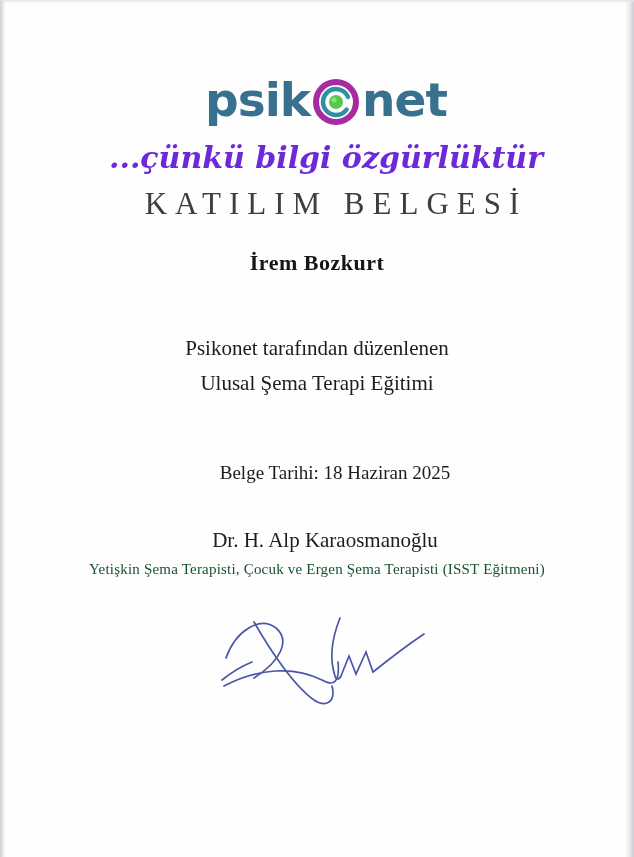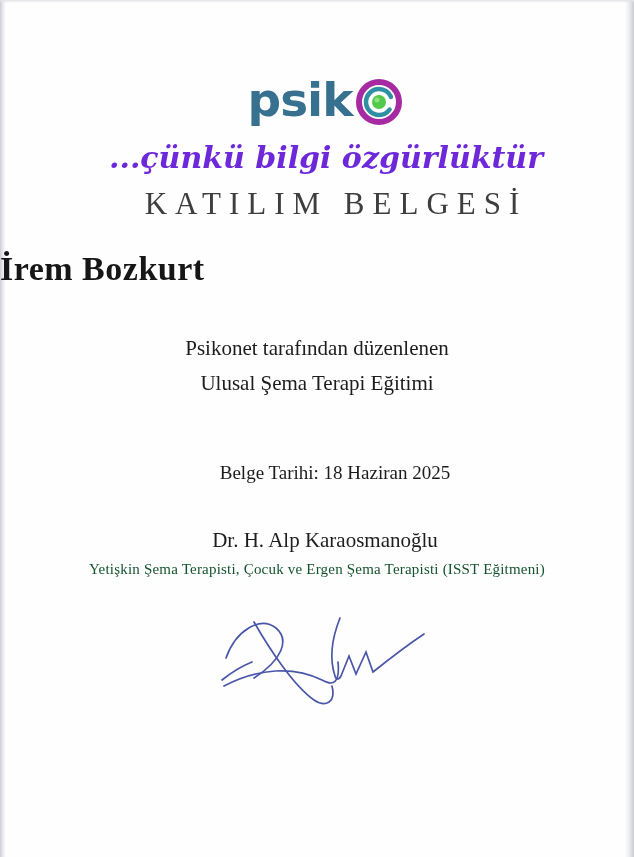--- a/index.html
+++ b/index.html
@@ -44,23 +44,23 @@
   .cert-title {
     position: absolute; top: 186px; left: 0; right: 0; text-align: center;
     font-family: "Liberation Serif", serif;
     font-size: 31px; font-weight: 400; letter-spacing: 8px;
     color: #3e3e3e;
     margin-left: 38px;
   }
 
   
   .recipient {
-    position: absolute; top: 250px; left: 0; right: 0; 
+    position: absolute; top: 250px; left: 0; right: 0; text-align: center;
     font-family: "Liberation Serif", serif;
-    font-size: 34px; font-weight: 600; color: #161616; letter-spacing: 0.5px;
+    font-size: 22px; font-weight: 600; color: #161616; letter-spacing: 0.5px;
   }
 
   
   .body-text {
     position: absolute; top: 331px; left: 30px; right: 30px; text-align: center;
     font-family: "Liberation Serif", serif;
     font-size: 21px; color: #1c1c1c; line-height: 35px;
   }
   .small-seg { font-size: 17.5px; }
 
@@ -98,20 +98,21 @@
     <div class="logo-row">
       <span>psik</span>
       <span class="logo-o">
         <svg viewBox="0 0 50 50" width="50" height="50">
           <circle cx="25" cy="25" r="20" fill="none" stroke="#a62ba2" stroke-width="6"></circle>
           <circle cx="25" cy="25" r="13" fill="none" stroke="#2f8fa3" stroke-width="4.5" stroke-dasharray="68 14" stroke-dashoffset="-8" stroke-linecap="round"></circle>
           <circle cx="25" cy="25" r="7" fill="#52c948"></circle>
           <circle cx="23" cy="23" r="2.5" fill="#8fe07f"></circle>
         </svg>
       </span>
+      <span>net</span>
     </div>
     <div class="logo-tagline">...çünkü bilgi özgürlüktür</div>
   </div>
 
   <div class="cert-title">KATILIM BELGESİ</div>
 
   <div class="recipient">İrem Bozkurt</div>
 
   <div class="body-text">
     <div>Psikonet tarafından düzenlenen</div>

